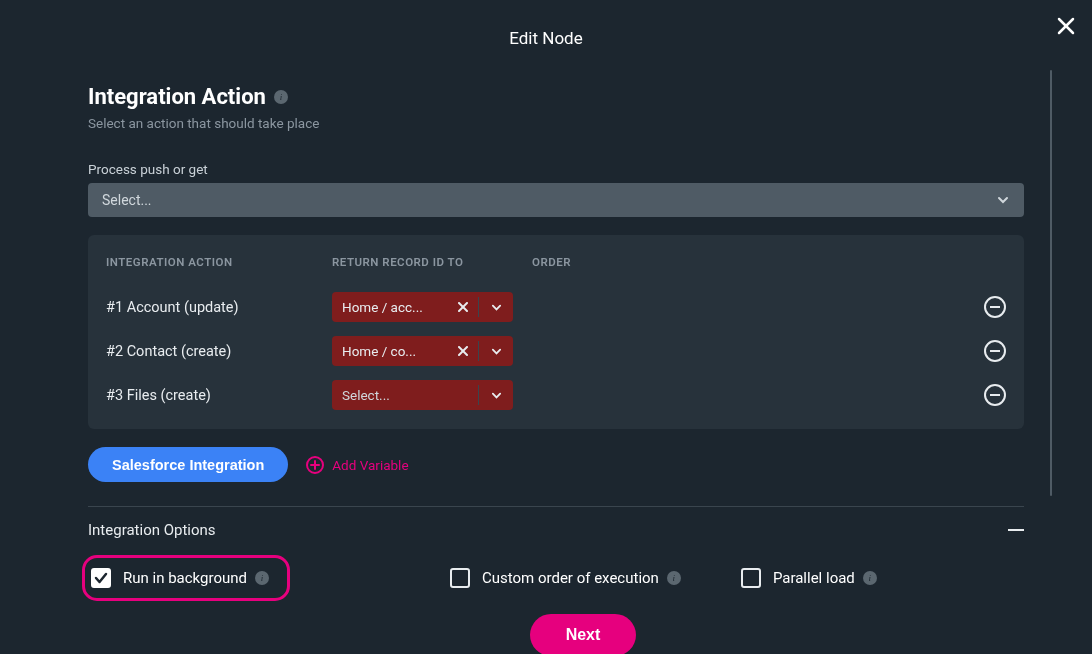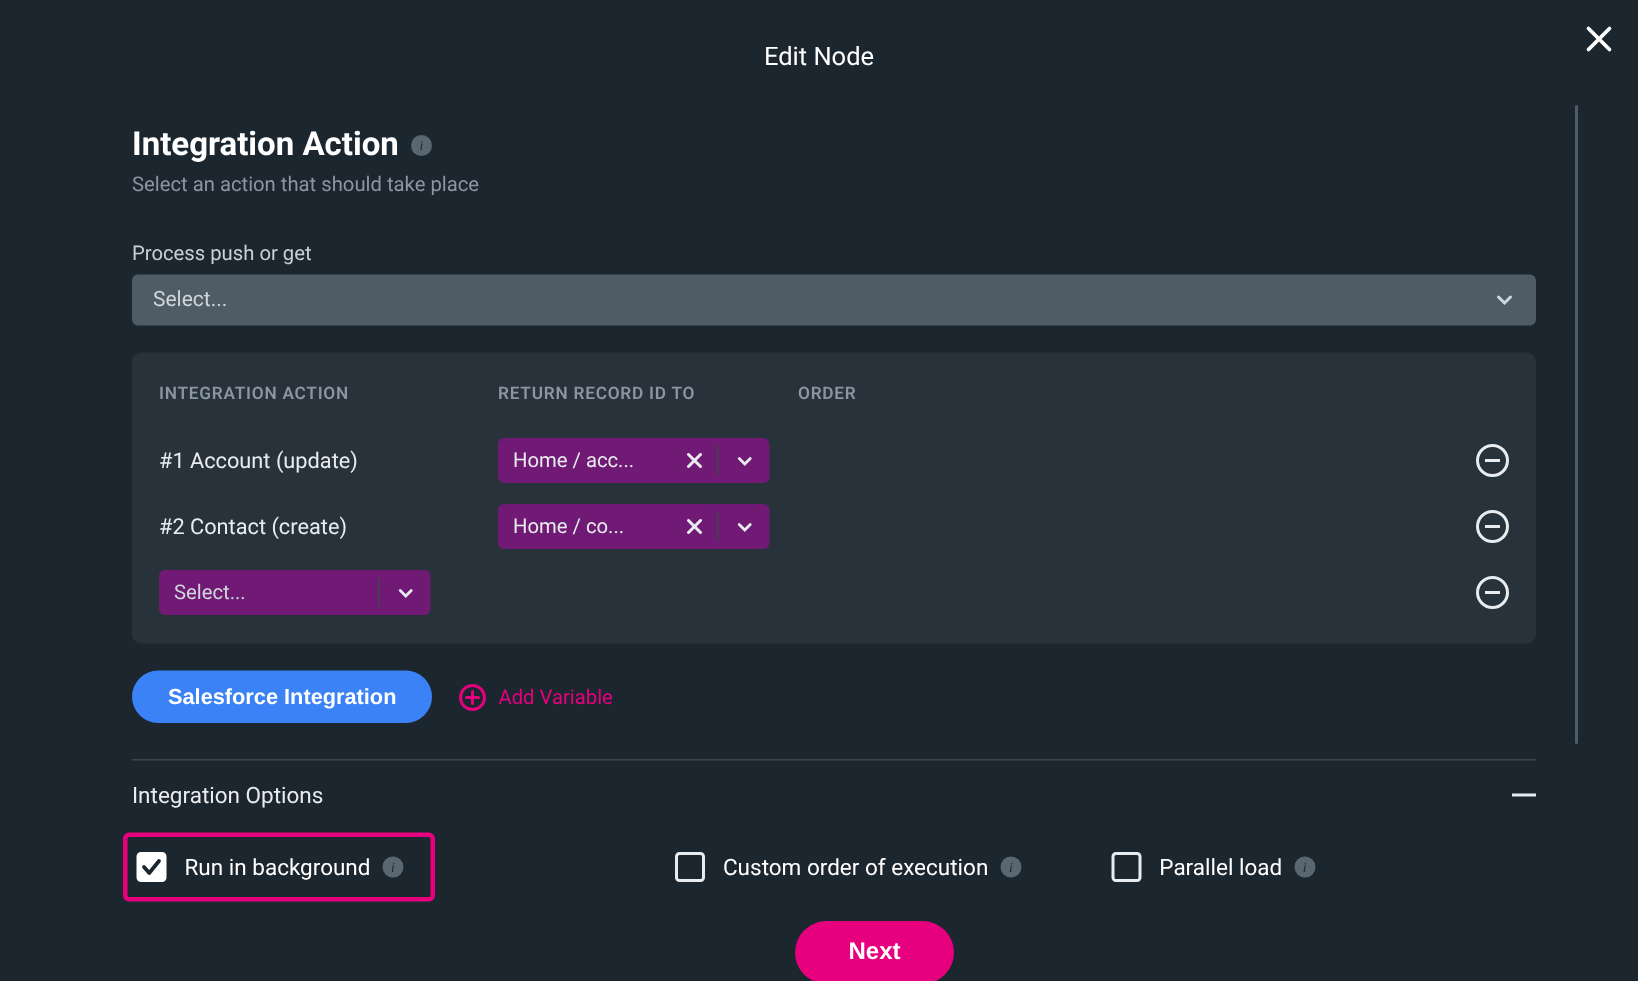--- a/index.html
+++ b/index.html
@@ -108,21 +108,21 @@
     height: 44px;
   }
   .row-label {
     width: 226px;
     font-size: 14.5px;
     color: #e8ecef;
   }
   .mini-select {
     width: 181px;
     height: 30px;
-    background: #701a75;
+    background: #7f1d1d;
     border-radius: 4px;
     display: flex;
     align-items: center;
     font-size: 13.5px;
     color: #e8ecef;
     overflow: hidden;
   }
   .mini-select .txt {
     padding: 0 10px;
     flex: 1;
@@ -208,21 +208,21 @@
     align-items: center;
     gap: 60px;
     margin-top: 16px;
     width: 936px;
   }
   .checkbox-group {
     display: flex; align-items: center; gap: 12px;
   }
   .checkbox-group.highlighted {
     border: 3px solid #e6007e;
-    border-radius: 4px;
+    border-radius: 15px;
     padding: 10px 18px 10px 6px;
     margin-left: -6px;
   }
   .cbox {
     width: 20px; height: 20px;
     border: 2px solid #e8ecef;
     border-radius: 3px;
     display: flex; align-items: center; justify-content: center;
     cursor: pointer;
   }
@@ -339,20 +339,21 @@
               <polyline points="2,4 6,8 10,4"></polyline>
             </svg>
         </span>
       </div>
       <div class="remove-circle">
         <div class="dash"></div>
       </div>
     </div>
 
     <div class="table-row">
+      <div class="row-label">#3 Files (create)</div>
       <div class="mini-select mini-select-plain">
         <span class="txt">Select...</span>
         <span class="sep"></span>
         <span class="chev-part">
           <svg width="11" height="11" viewBox="0 0 12 12" fill="none" stroke="#e8ecef" stroke-width="2" stroke-linecap="round">
               <polyline points="2,4 6,8 10,4"></polyline>
             </svg>
         </span>
       </div>
       <div class="remove-circle">

